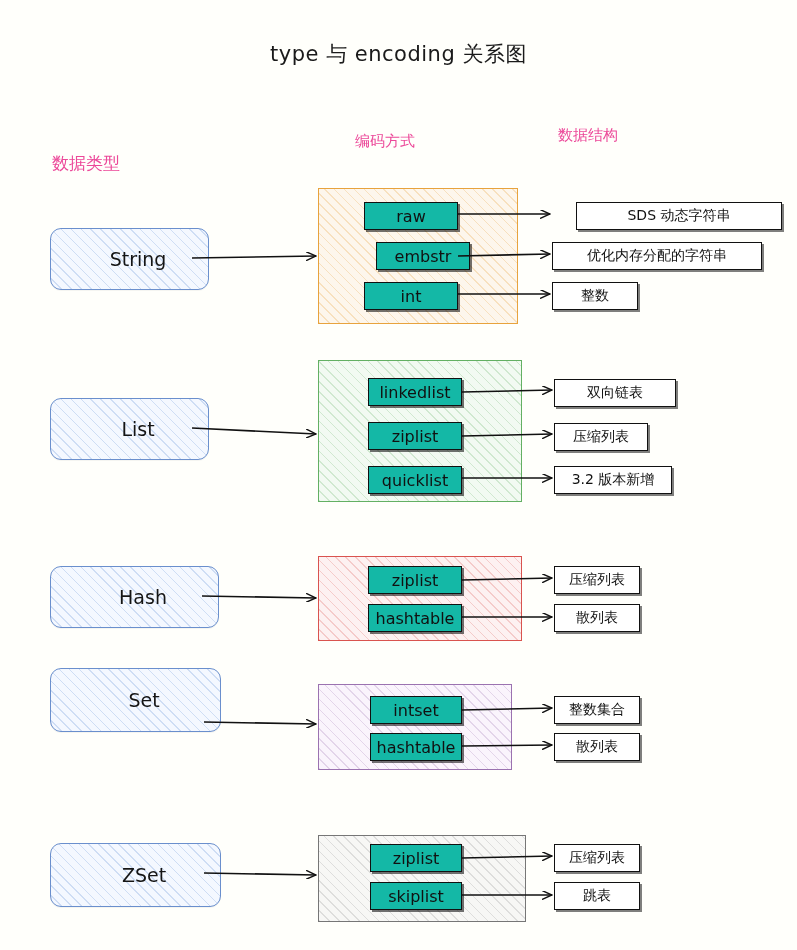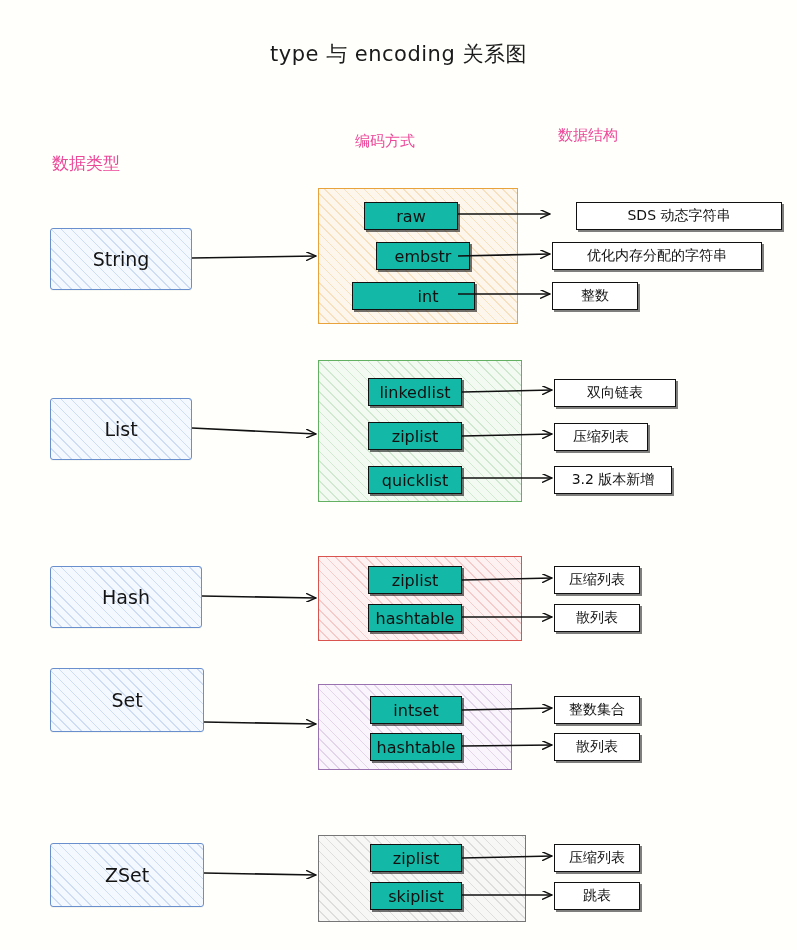--- a/index.html
+++ b/index.html
@@ -43,27 +43,28 @@
   .type-box {
     position: absolute;
     border: 1.6px solid #6a8fcd;
     background-color: #f4f8ff;
     background-image: repeating-linear-gradient(
         45deg,
         rgba(120,160,220,0.30) 0px,
         rgba(120,160,220,0.30) 1px,
         rgba(0,0,0,0) 1px,
         rgba(0,0,0,0) 7px);
-    border-radius: 3px;
+    border-radius: 11px;
     display: flex;
     align-items: center;
     justify-content: center;
     font-size: 19px;
     color: #151515;
     box-shadow: 0 1px 0 rgba(0,0,0,0.04);
+    padding-left: 17px;
   }
 
   
   .enc-group {
     position: absolute;
     border-width: 1.6px;
     border-style: solid;
   }
   .enc-group.g-orange {
     border-color: #e8a33d;
@@ -155,21 +156,21 @@
   </div>
 
   <div class="enc-group g-orange" style="left:318px; top:188px; width:198px; height:134px;"></div>
 
   <div class="enc-box" style="left:364px; top:202px; width:92px; height:26px;">
     <span>raw</span>
   </div>
   <div class="enc-box" style="left:364px; top:242px; width:92px; height:26px;margin-left:12px;">
     <span>embstr</span>
   </div>
-  <div class="enc-box" style="left:352px; top:282px; width:92px; height:26px;padding-left:29px;">
+  <div class="enc-box" style="left:364px; top:282px; width:92px; height:26px;">
     <span>int</span>
   </div>
 
   <div class="struct-box" style="left:552px; top:202px; width:204px; height:26px;margin-left:24px;">
     <span>SDS 动态字符串</span>
   </div>
   <div class="struct-box" style="left:552px; top:242px; width:208px; height:26px;align-items:center;">
     <span>优化内存分配的字符串</span>
   </div>
   <div class="struct-box" style="left:552px; top:282px; width:84px; height:26px;">

